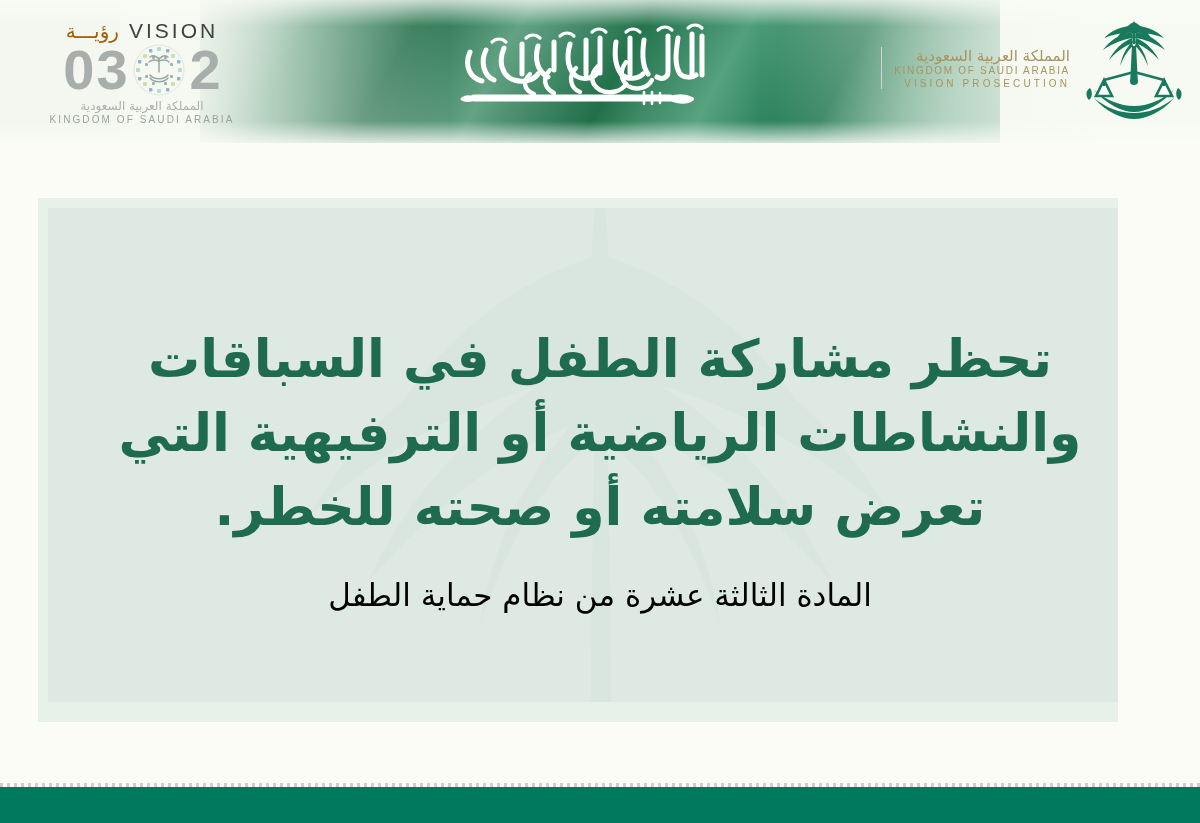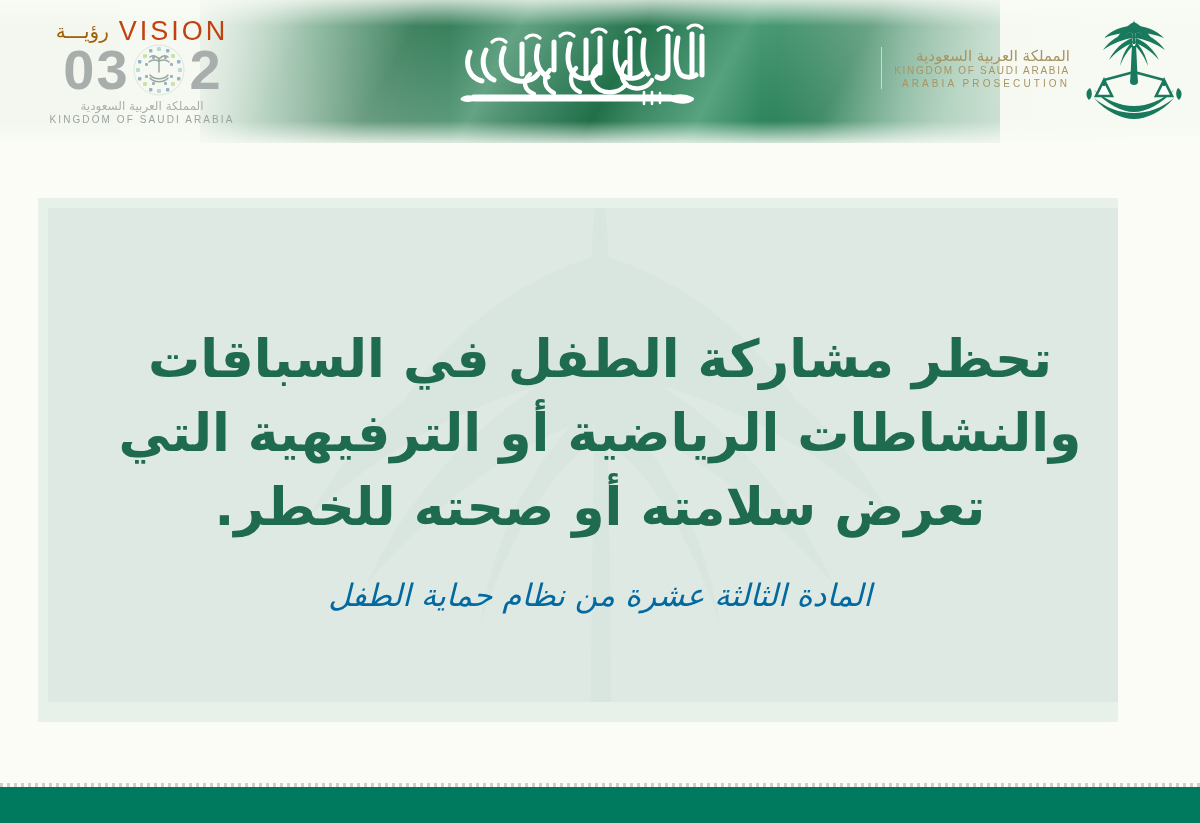--- a/index.html
+++ b/index.html
@@ -85,23 +85,23 @@
     z-index: 5;
     text-align: center;
   }
   .vision-row1 {
     display: flex; align-items: center; justify-content: center;
     gap: 10px;
     height: 26px;
   }
   .vision-word {
     font-family: "Liberation Sans", sans-serif;
-    font-size: 27px;
+    font-size: 21px;
     letter-spacing: 3px;
-    color: #c2410c;
+    color: #404040;
     font-weight: 400;
   }
   .vision-ar {
     font-size: 20px;
     color: #a16207;
     direction: rtl;
   }
   .vision-row2 {
     position: relative;
     height: 56px;
@@ -184,25 +184,24 @@
     color: #1f6b4f;
     font-weight: 700;
     font-size: 52px;
     line-height: 1.42;
     letter-spacing: 0px;
     max-width: 1030px;
   }
   .subtitle {
     direction: rtl;
     text-align: center;
-    color: #0369a1;
+    color: #000000;
     font-size: 31px;
     font-weight: 400;
     margin-top: 32px;
-    font-style: italic;
   }
 
   
   .footer {
     position: absolute;
     left: 0; bottom: 0;
     width: 1200px;
     height: 40px;
   }
   .footer-dots {
@@ -377,21 +376,21 @@
             <path d="M22 68 L14 84 L30 84 Z" fill="#ffffff"></path>
             <path d="M82 68 L74 84 L90 84 Z" fill="#ffffff"></path>
             <path d="M22 68 L22 74"></path>
             <path d="M82 68 L82 74"></path>
           </g>
         </svg>
       </span>
       <span class="pp-text">
         <div class="pp-l1">المملكة العربية السعودية</div>
         <div class="pp-l3">KINGDOM OF SAUDI ARABIA</div>
-        <div class="pp-l4">ARABIA PROSECUTION</div>
+        <div class="pp-l4">VISION PROSECUTION</div>
       </span>
     </div>
   </div>
 
   <div class="body-area">
 
     <div class="card-outer">
       <div class="card-inner">
 
         <span class="watermark">

